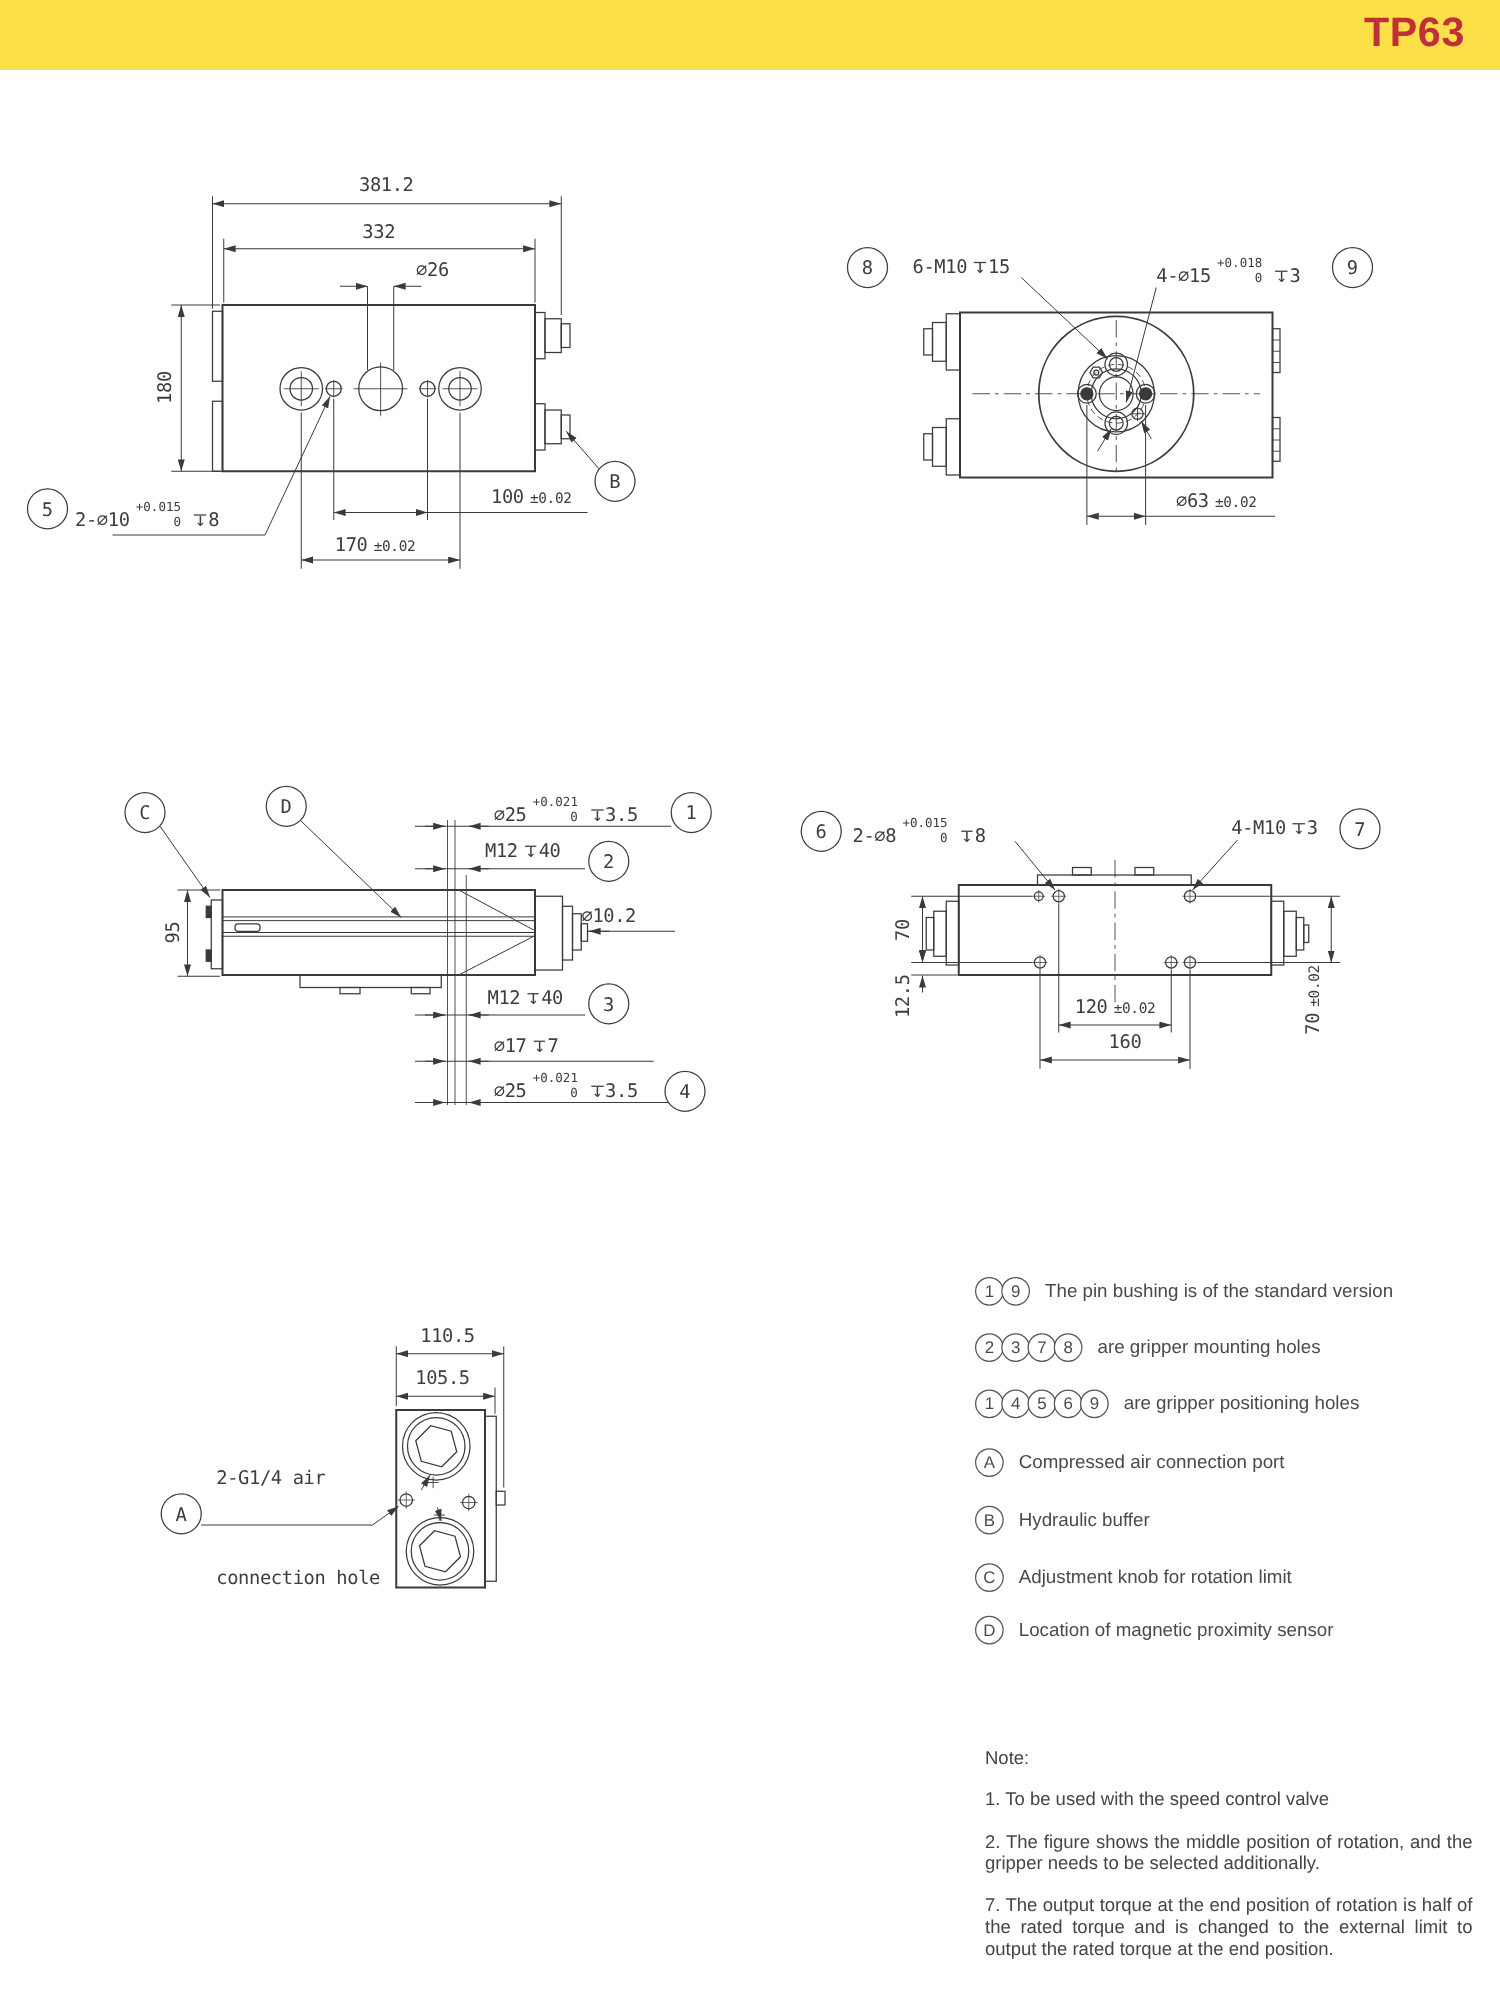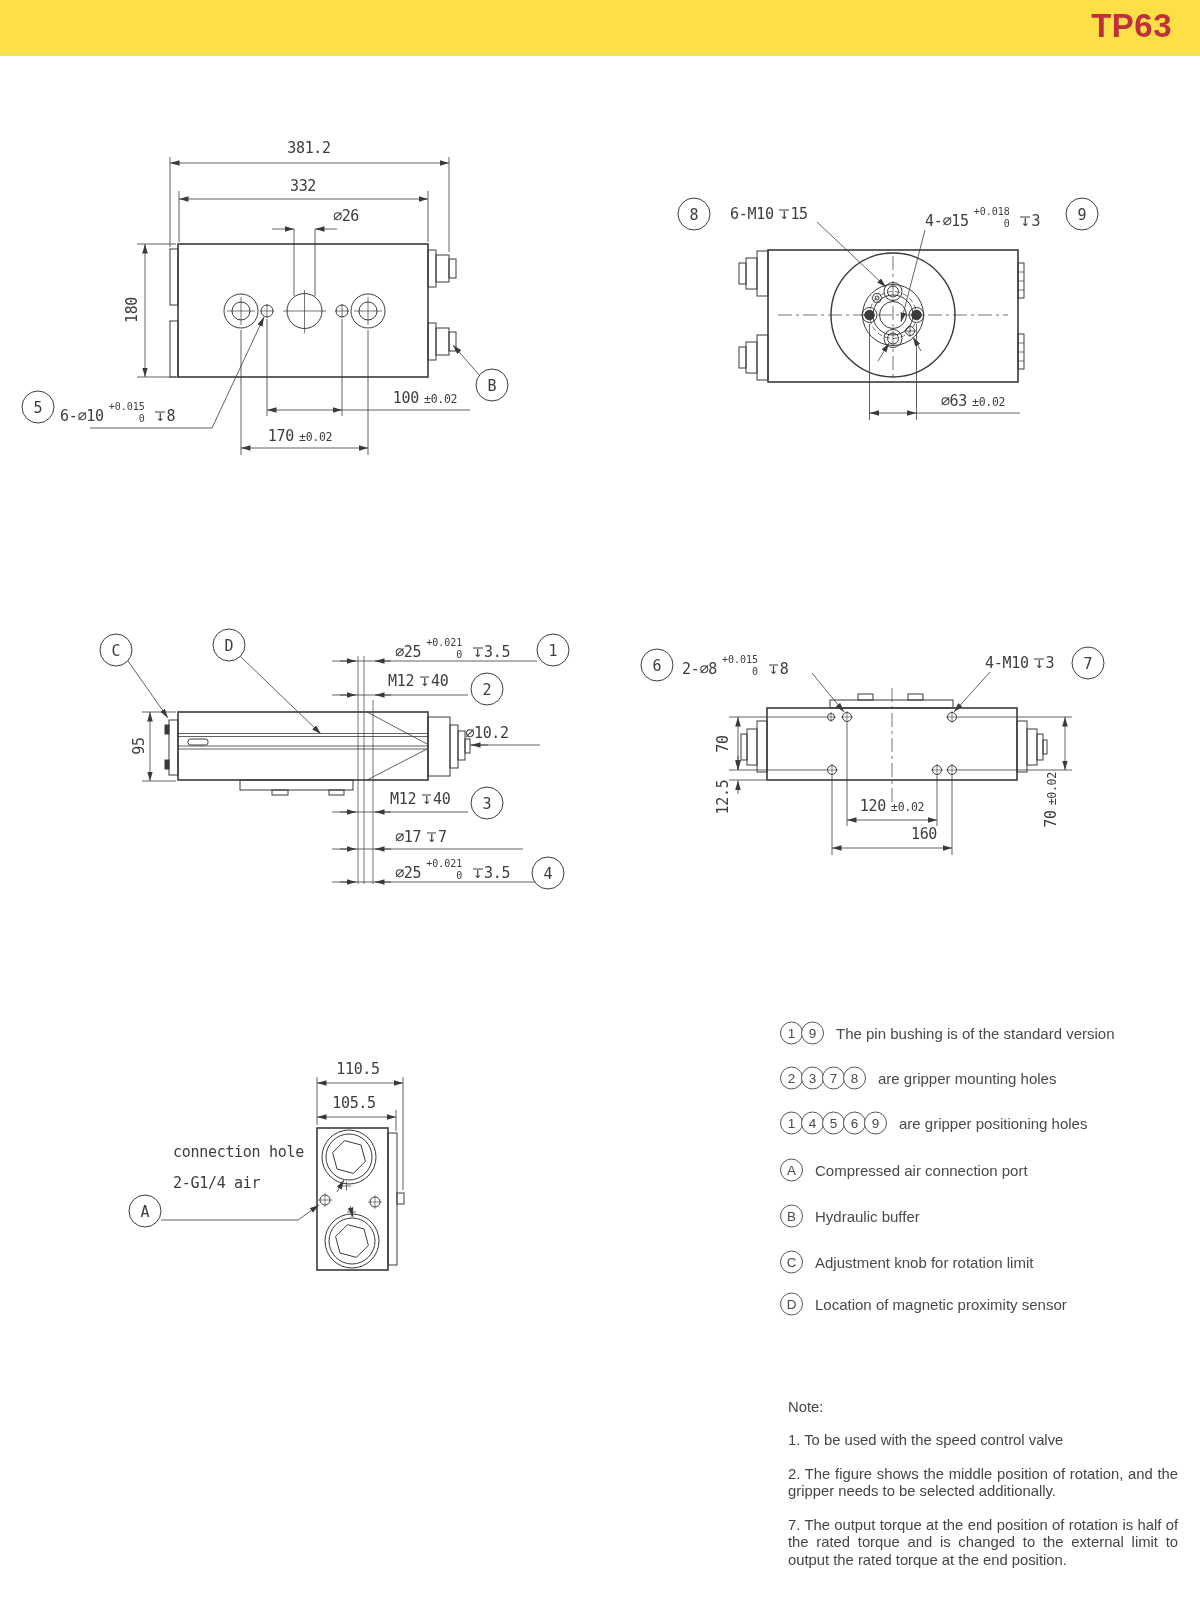--- a/index.html
+++ b/index.html
@@ -273,21 +273,21 @@
     </div>
   <div class="lab" style="left:425px;top:398px">
     <span>100</span>
       <span class="tol">±0.02</span>
   </div>
   <div class="lab" style="left:300px;top:436px">
     <span>170</span>
       <span class="tol">±0.02</span>
   </div>
   <div class="lab aL" style="left:60px;top:412px">
-    <span>6-⌀10</span>
+    <span>2-⌀10</span>
     <span class="stack">
         <span>+0.015</span>
         <span>0</span>
       </span>
     <span class="dep">
         <span class="dsym"><span>↓</span></span>
         <span>8</span>
       </span>
   </div>
   <div class="co" style="left:38px;top:407px">
@@ -421,38 +421,38 @@
   <div class="lab rot" style="left:723px;top:744px">
       <span>70</span>
     </div>
   <div class="lab rot" style="left:723px;top:797px">
       <span>12.5</span>
     </div>
   <div class="lab" style="left:892px;top:806px">
     <span>120</span>
       <span class="tol">±0.02</span>
   </div>
-  <div class="lab" style="left:924px;top:834px">
+  <div class="lab" style="left:900px;top:834px">
       <span>160</span>
     </div>
   <div class="lab rot" style="left:1051px;top:800px">
     <span>70</span>
       <span class="tol">±0.02</span>
   </div>
 
   <div class="lab" style="left:358px;top:1069px">
       <span>110.5</span>
     </div>
   <div class="lab" style="left:354px;top:1103px">
       <span>105.5</span>
     </div>
   <div class="lab aL" style="left:173px;top:1183px">
       <span>2-G1/4 air</span>
     </div>
-  <div class="lab aL" style="left:173px;top:1152px">
+  <div class="lab aL" style="left:173px;top:1263px">
       <span>connection hole</span>
     </div>
   <div class="co" style="left:145px;top:1211px">
       <span>A</span>
     </div>
 
   <div class="lrow" style="top:1033px">
     <span class="badge">1</span>
     <span class="badge">9</span>
     <span class="ltext">The pin bushing is of the standard version</span>

